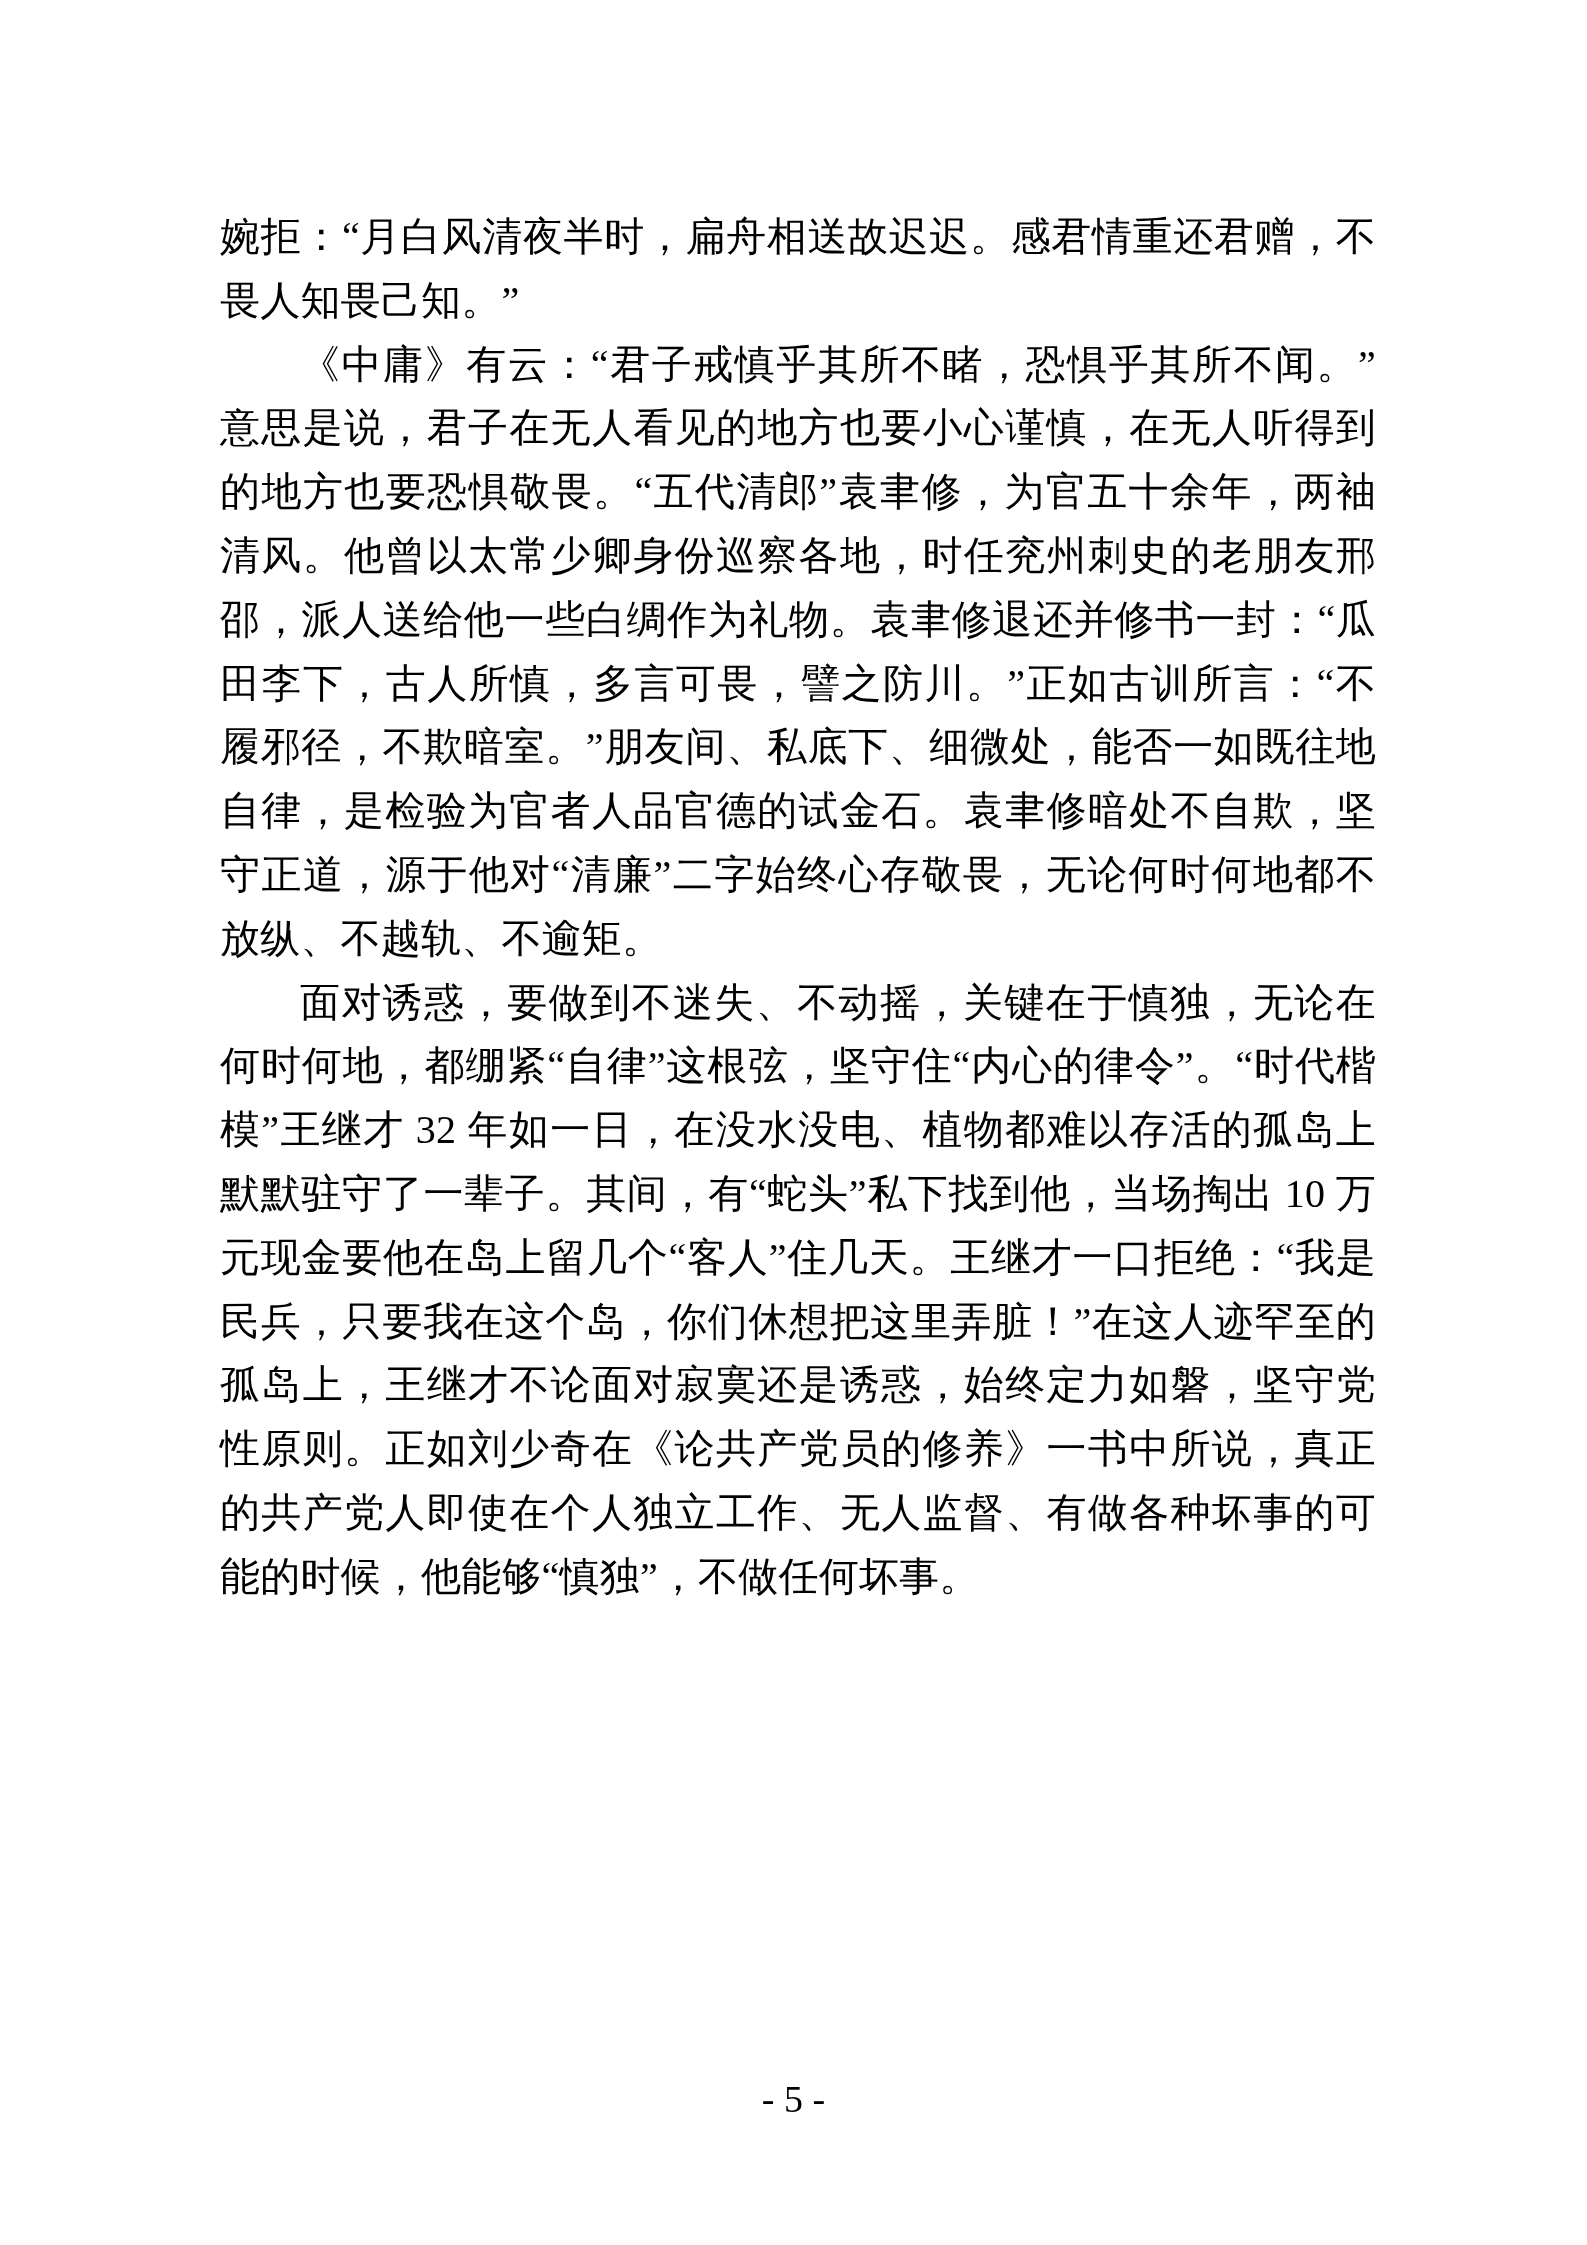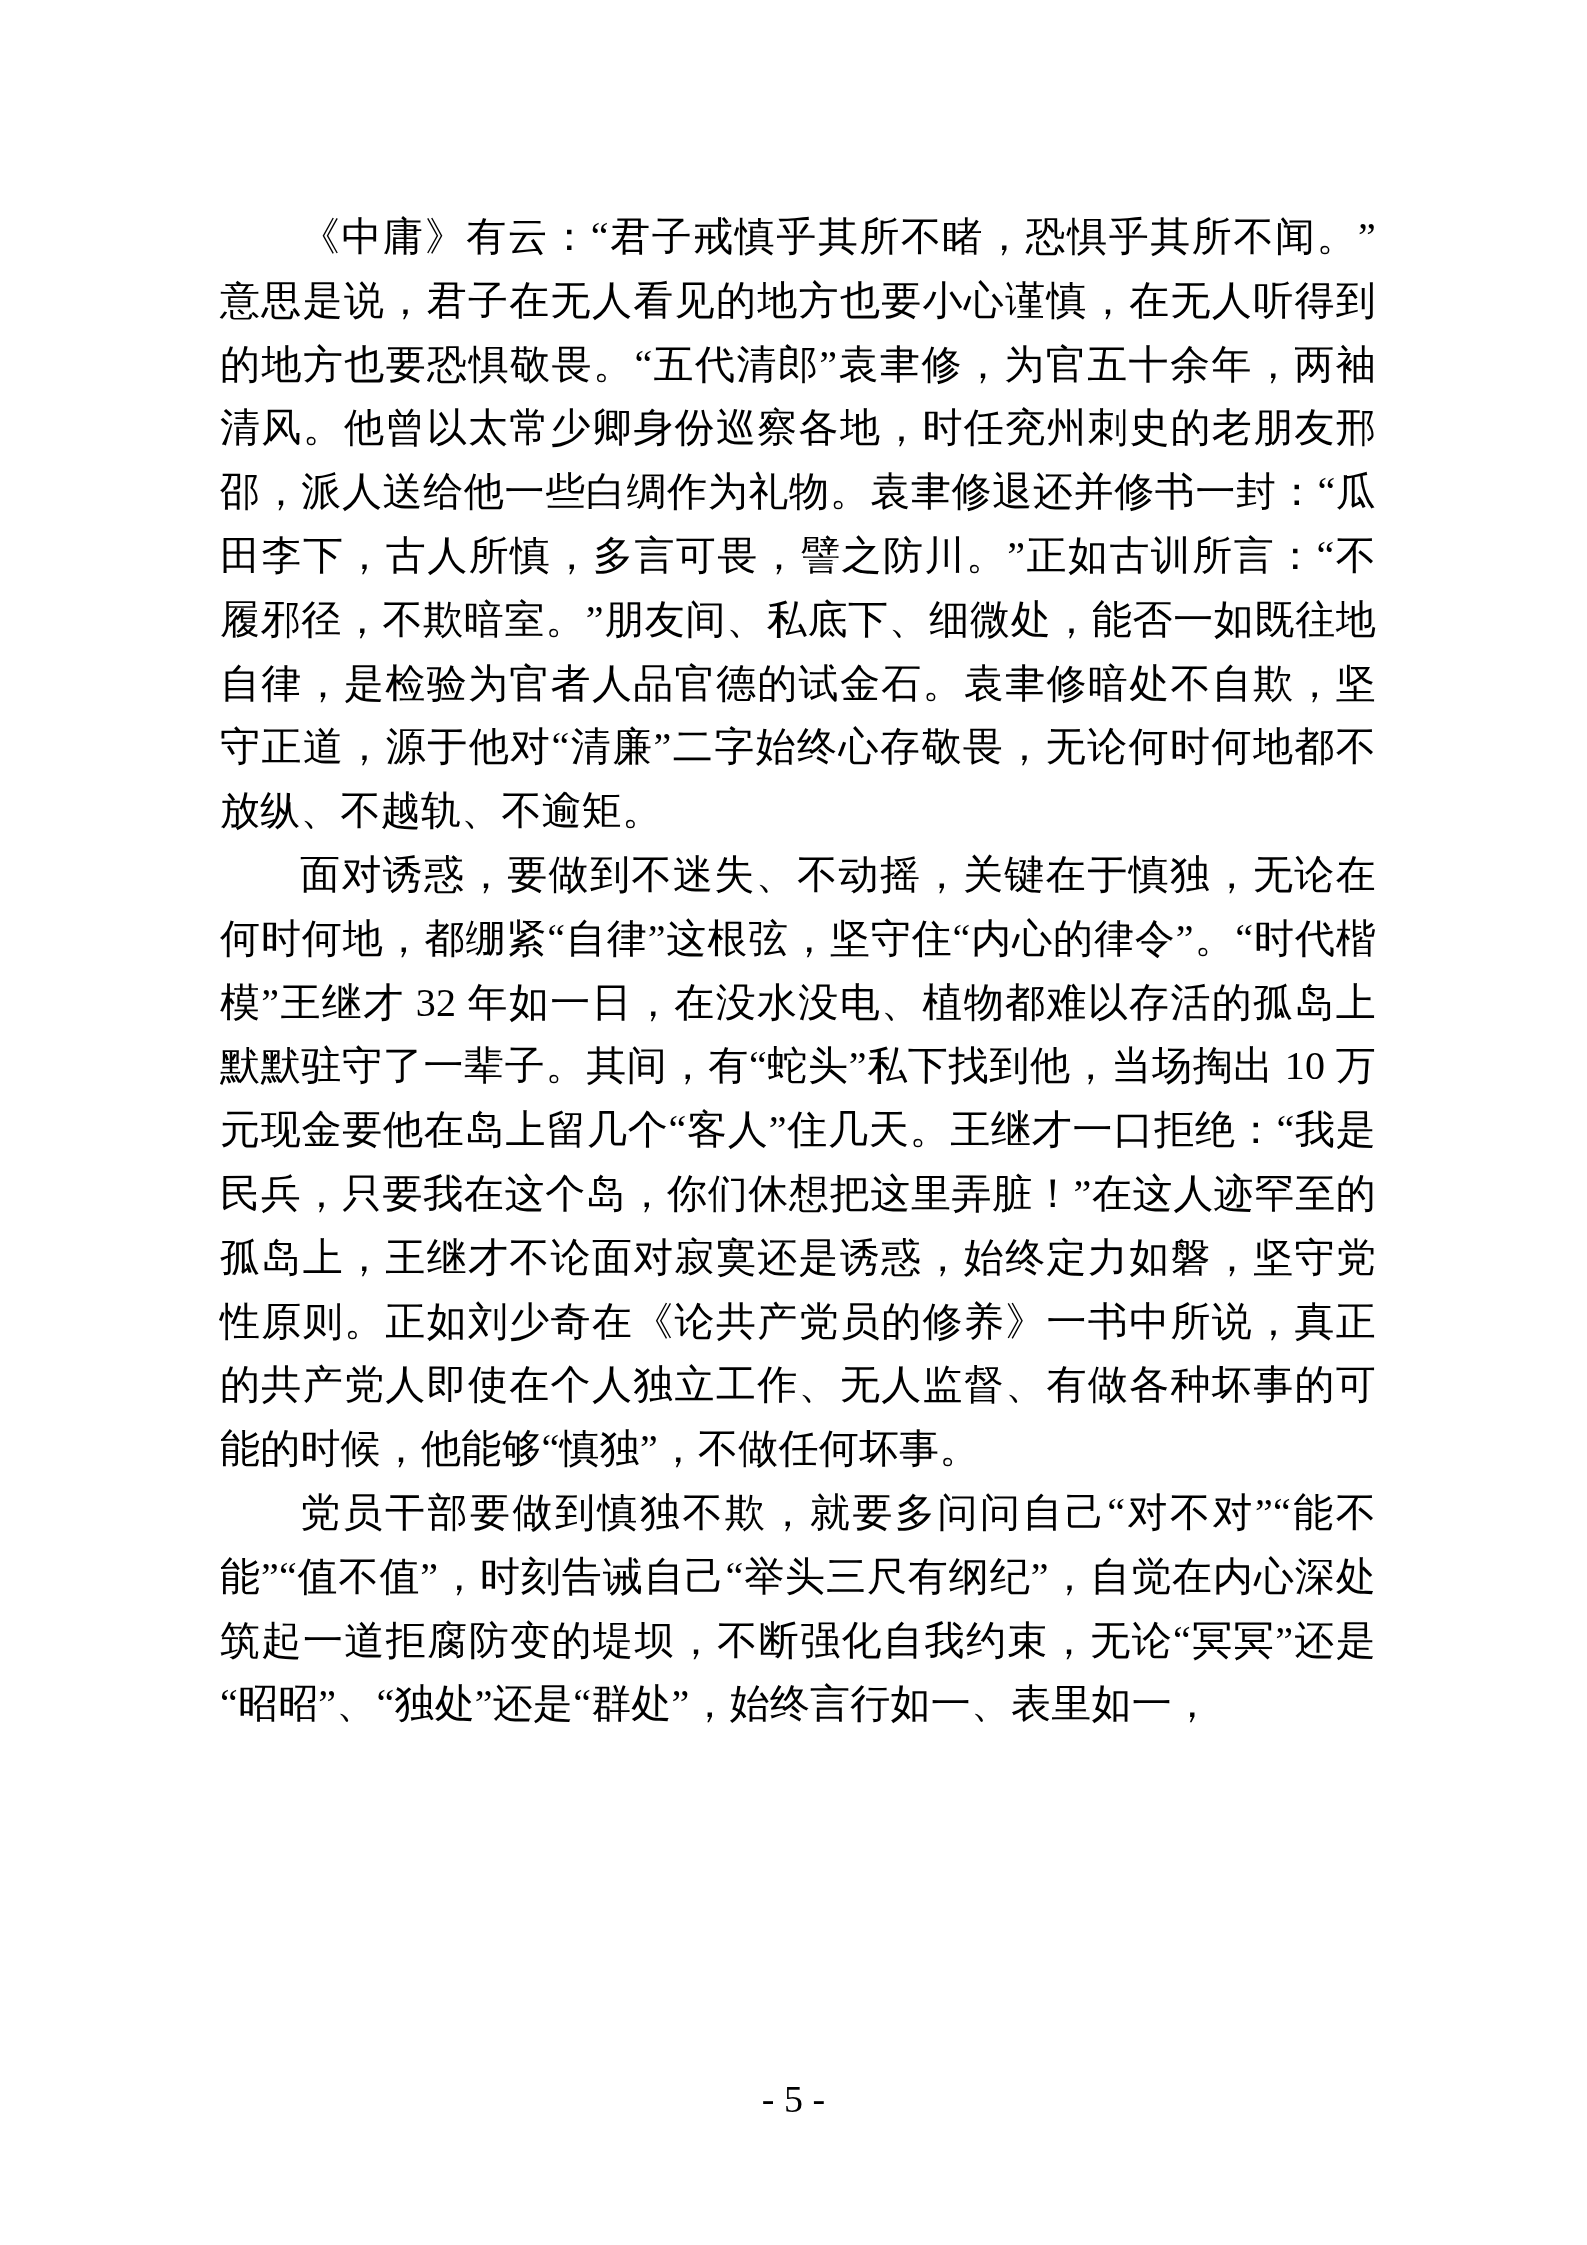--- a/index.html
+++ b/index.html
@@ -46,19 +46,19 @@
     line-height: 42px;
     color: #000000;
     font-family: "Liberation Serif", "DejaVu Serif", serif;
   }
 </style>
 </head>
 <body>
 
 <div class="page">
   <main class="text-block">
+    <p class="para">婉拒：“月白风清夜半时，扁舟相送故迟迟。感君情重还君赠，不畏人知畏己知。”</p>
     <p class="para indent">《中庸》有云：“君子戒慎乎其所不睹，恐惧乎其所不闻。”意思是说，君子在无人看见的地方也要小心谨慎，在无人听得到的地方也要恐惧敬畏。“五代清郎”袁聿修，为官五十余年，两袖清风。他曾以太常少卿身份巡察各地，时任兖州刺史的老朋友邢邵，派人送给他一些白绸作为礼物。袁聿修退还并修书一封：“瓜田李下，古人所慎，多言可畏，譬之防川。”正如古训所言：“不履邪径，不欺暗室。”朋友间、私底下、细微处，能否一如既往地自律，是检验为官者人品官德的试金石。袁聿修暗处不自欺，坚守正道，源于他对“清廉”二字始终心存敬畏，无论何时何地都不放纵、不越轨、不逾矩。</p>
     <p class="para indent">面对诱惑，要做到不迷失、不动摇，关键在于慎独，无论在何时何地，都绷紧“自律”这根弦，坚守住“内心的律令”。“时代楷模”王继才 32 年如一日，在没水没电、植物都难以存活的孤岛上默默驻守了一辈子。其间，有“蛇头”私下找到他，当场掏出 10 万元现金要他在岛上留几个“客人”住几天。王继才一口拒绝：“我是民兵，只要我在这个岛，你们休想把这里弄脏！”在这人迹罕至的孤岛上，王继才不论面对寂寞还是诱惑，始终定力如磐，坚守党性原则。正如刘少奇在《论共产党员的修养》一书中所说，真正的共产党人即使在个人独立工作、无人监督、有做各种坏事的可能的时候，他能够“慎独”，不做任何坏事。</p>
-    <p class="para indent">党员干部要做到慎独不欺，就要多问问自己“对不对”“能不能”“值不值”，时刻告诫自己“举头三尺有纲纪”，自觉在内心深处筑起一道拒腐防变的堤坝，不断强化自我约束，无论“冥冥”还是“昭昭”、“独处”还是“群处”，始终言行如一、表里如一，</p>
   </main>
 
   <div class="page-number">- 5 -</div>
 </div>
 
 </body></html>

